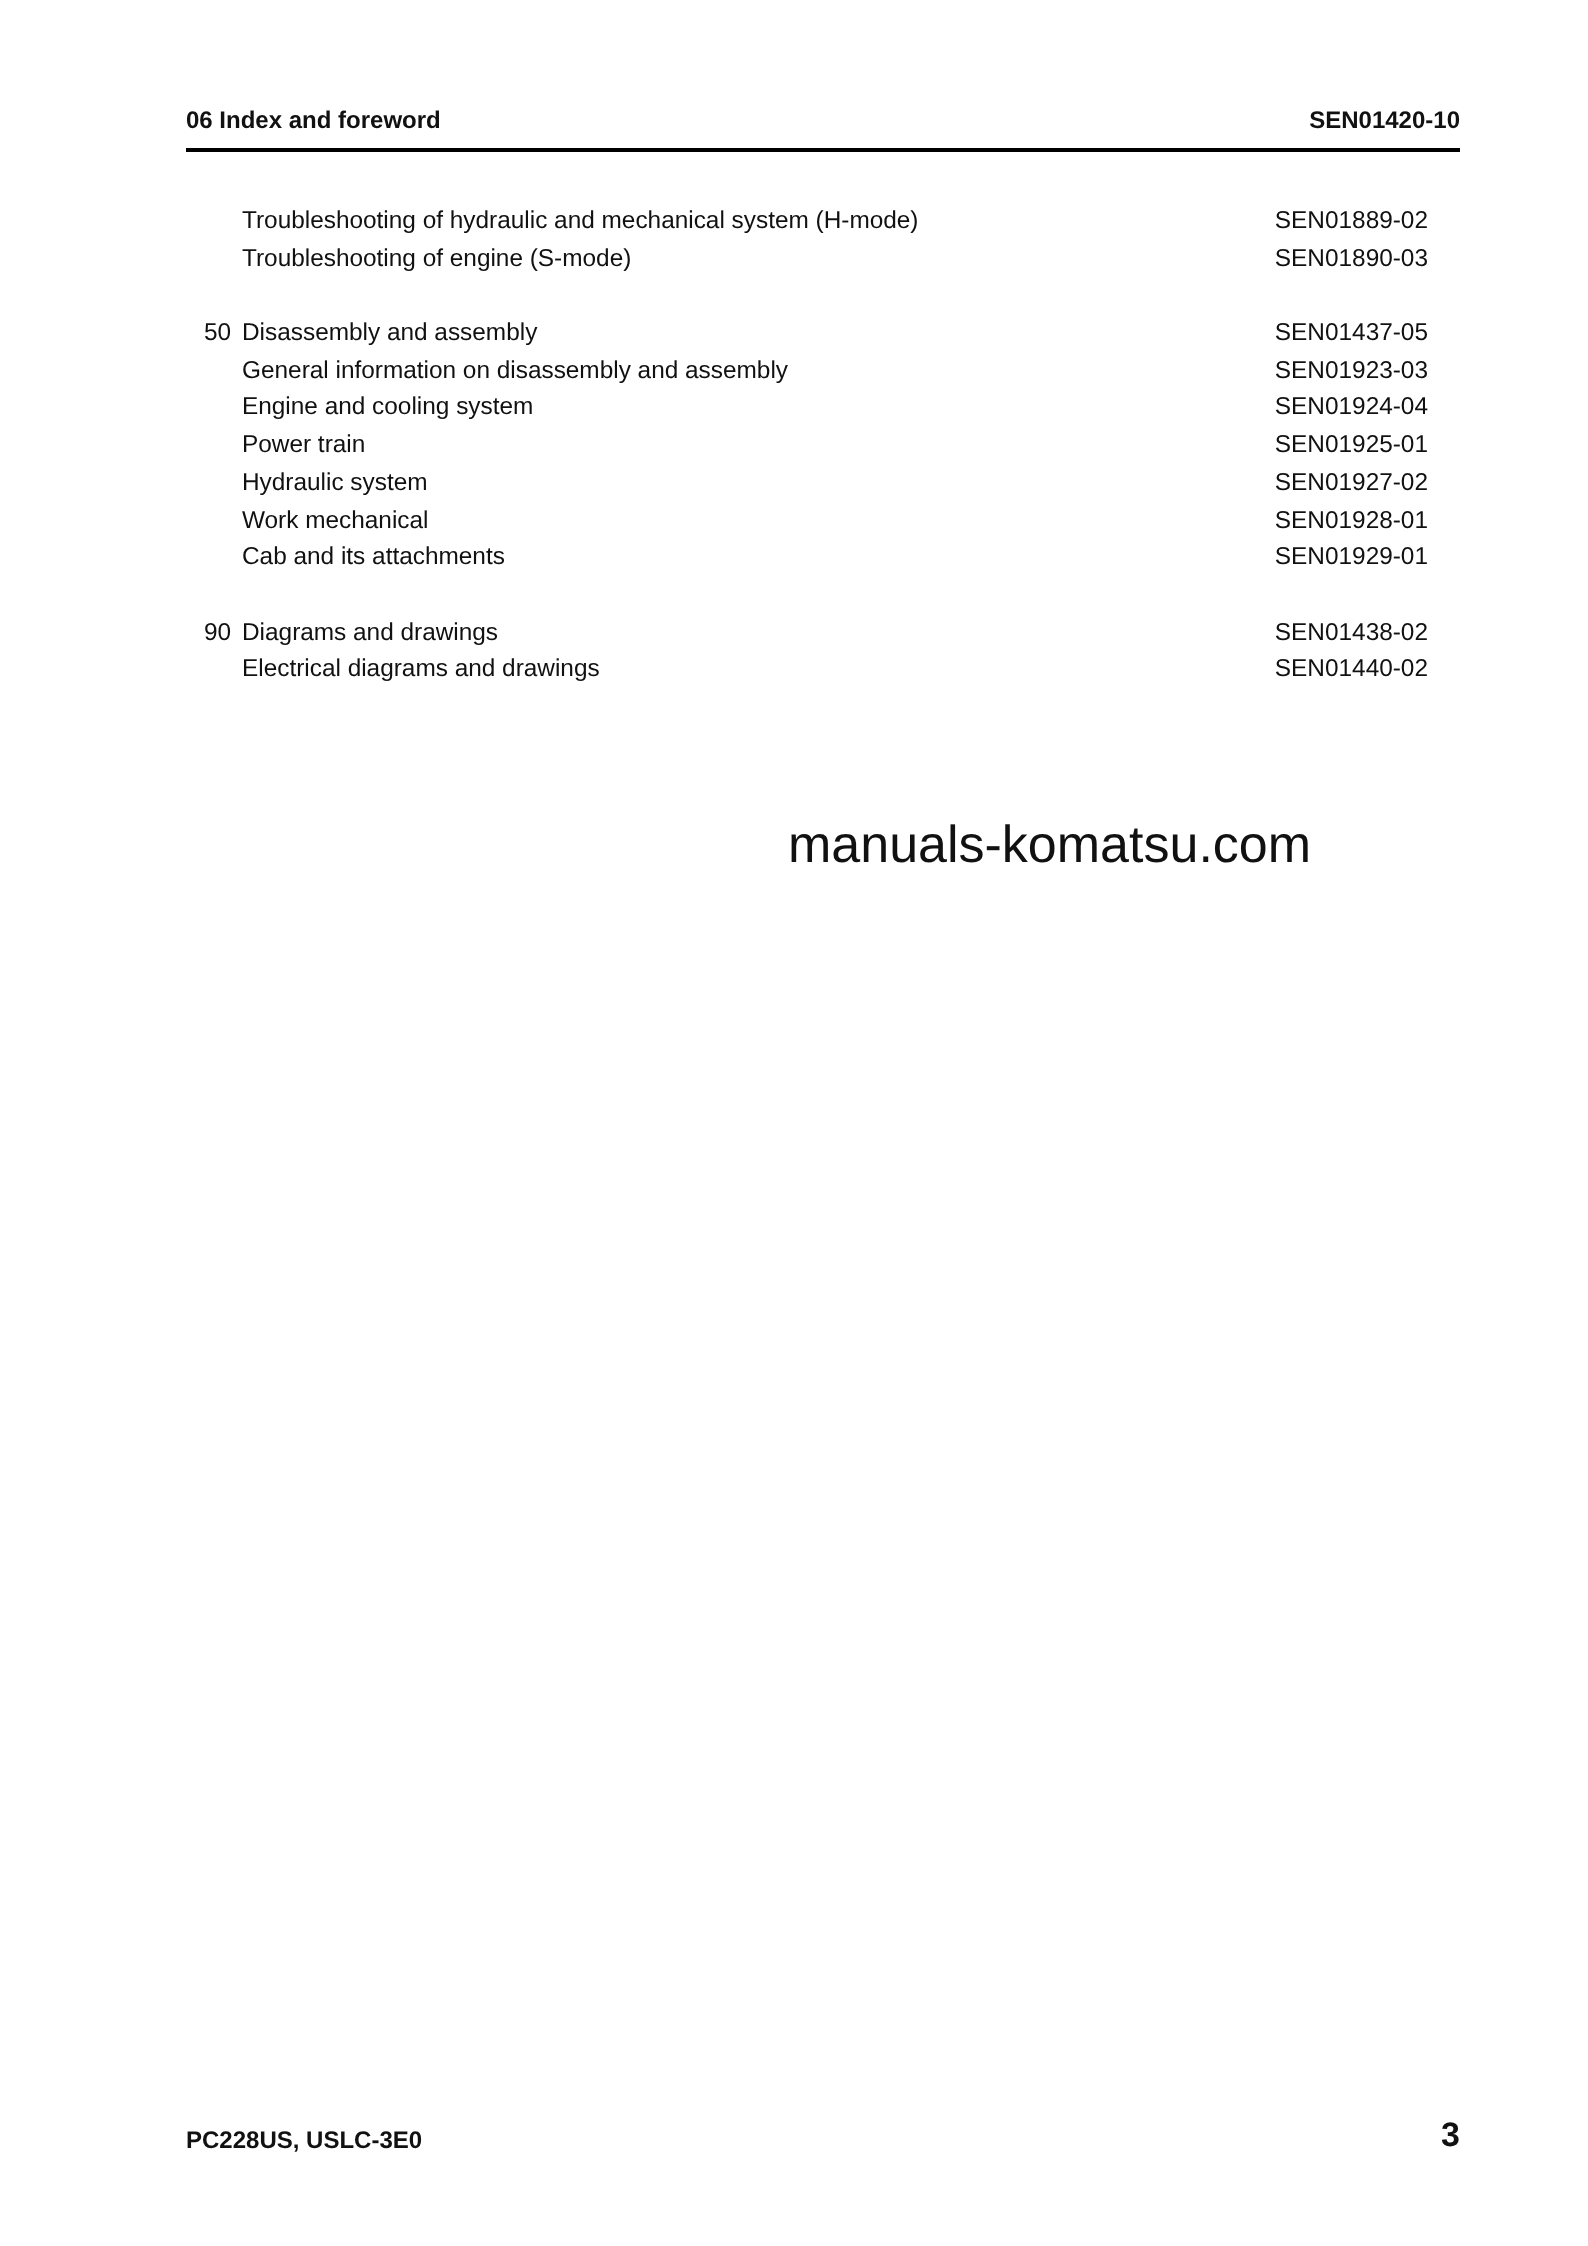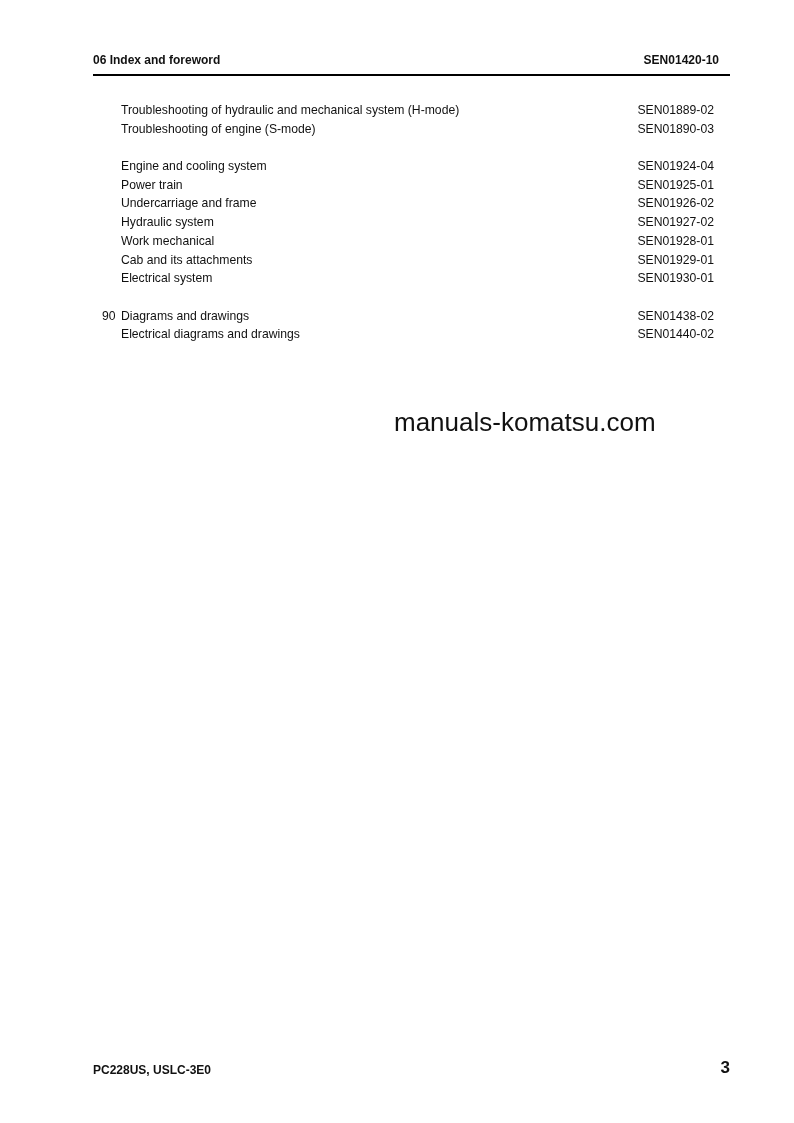--- a/index.html
+++ b/index.html
@@ -18,21 +18,21 @@
     .page-header {
       position: absolute;
       left: 93px;
       top: 53px;
       width: 637px;
       height: 16px;
       font-size: 12px;
       font-weight: bold;
     }
     .page-header .left { position: absolute; left: 0; top: 0; }
-    .page-header .right { position: absolute; right: 11px; top: 0; }
+    .page-header .right { position: absolute; right: 0; top: 0; }
     .header-rule {
       position: absolute;
       left: 93px;
       top: 74px;
       width: 637px;
       height: 2px;
       background: #000000;
     }
     .toc {
       position: absolute;
@@ -108,53 +108,53 @@
     <span class="toc-title">Troubleshooting of hydraulic and mechanical system (H-mode)</span>
     <span class="toc-code">SEN01889-02</span>
   </div>
   <div class="toc-row">
     <span class="toc-num"></span>
     <span class="toc-title">Troubleshooting of engine (S-mode)</span>
     <span class="toc-code">SEN01890-03</span>
   </div>
   <div class="toc-row spacer"></div>
   <div class="toc-row">
+    <span class="toc-num">50</span>
+    <span class="toc-title">Disassembly and assembly</span>
+    <span class="toc-code">SEN01437-05</span>
+  </div>
+  <div class="toc-row">
+    <span class="toc-num"></span>
+    <span class="toc-title">General information on disassembly and assembly</span>
+    <span class="toc-code">SEN01923-03</span>
+  </div>
+  <div class="toc-row">
     <span class="toc-num"></span>
     <span class="toc-title">Engine and cooling system</span>
     <span class="toc-code">SEN01924-04</span>
   </div>
   <div class="toc-row">
     <span class="toc-num"></span>
     <span class="toc-title">Power train</span>
     <span class="toc-code">SEN01925-01</span>
-  </div>
-  <div class="toc-row">
-    <span class="toc-num"></span>
-    <span class="toc-title">Undercarriage and frame</span>
-    <span class="toc-code">SEN01926-02</span>
   </div>
   <div class="toc-row">
     <span class="toc-num"></span>
     <span class="toc-title">Hydraulic system</span>
     <span class="toc-code">SEN01927-02</span>
   </div>
   <div class="toc-row">
     <span class="toc-num"></span>
     <span class="toc-title">Work mechanical</span>
     <span class="toc-code">SEN01928-01</span>
   </div>
   <div class="toc-row">
     <span class="toc-num"></span>
     <span class="toc-title">Cab and its attachments</span>
     <span class="toc-code">SEN01929-01</span>
-  </div>
-  <div class="toc-row">
-    <span class="toc-num"></span>
-    <span class="toc-title">Electrical system</span>
-    <span class="toc-code">SEN01930-01</span>
   </div>
   <div class="toc-row spacer"></div>
   <div class="toc-row">
     <span class="toc-num">90</span>
     <span class="toc-title">Diagrams and drawings</span>
     <span class="toc-code">SEN01438-02</span>
   </div>
   <div class="toc-row">
     <span class="toc-num"></span>
     <span class="toc-title">Electrical diagrams and drawings</span>

